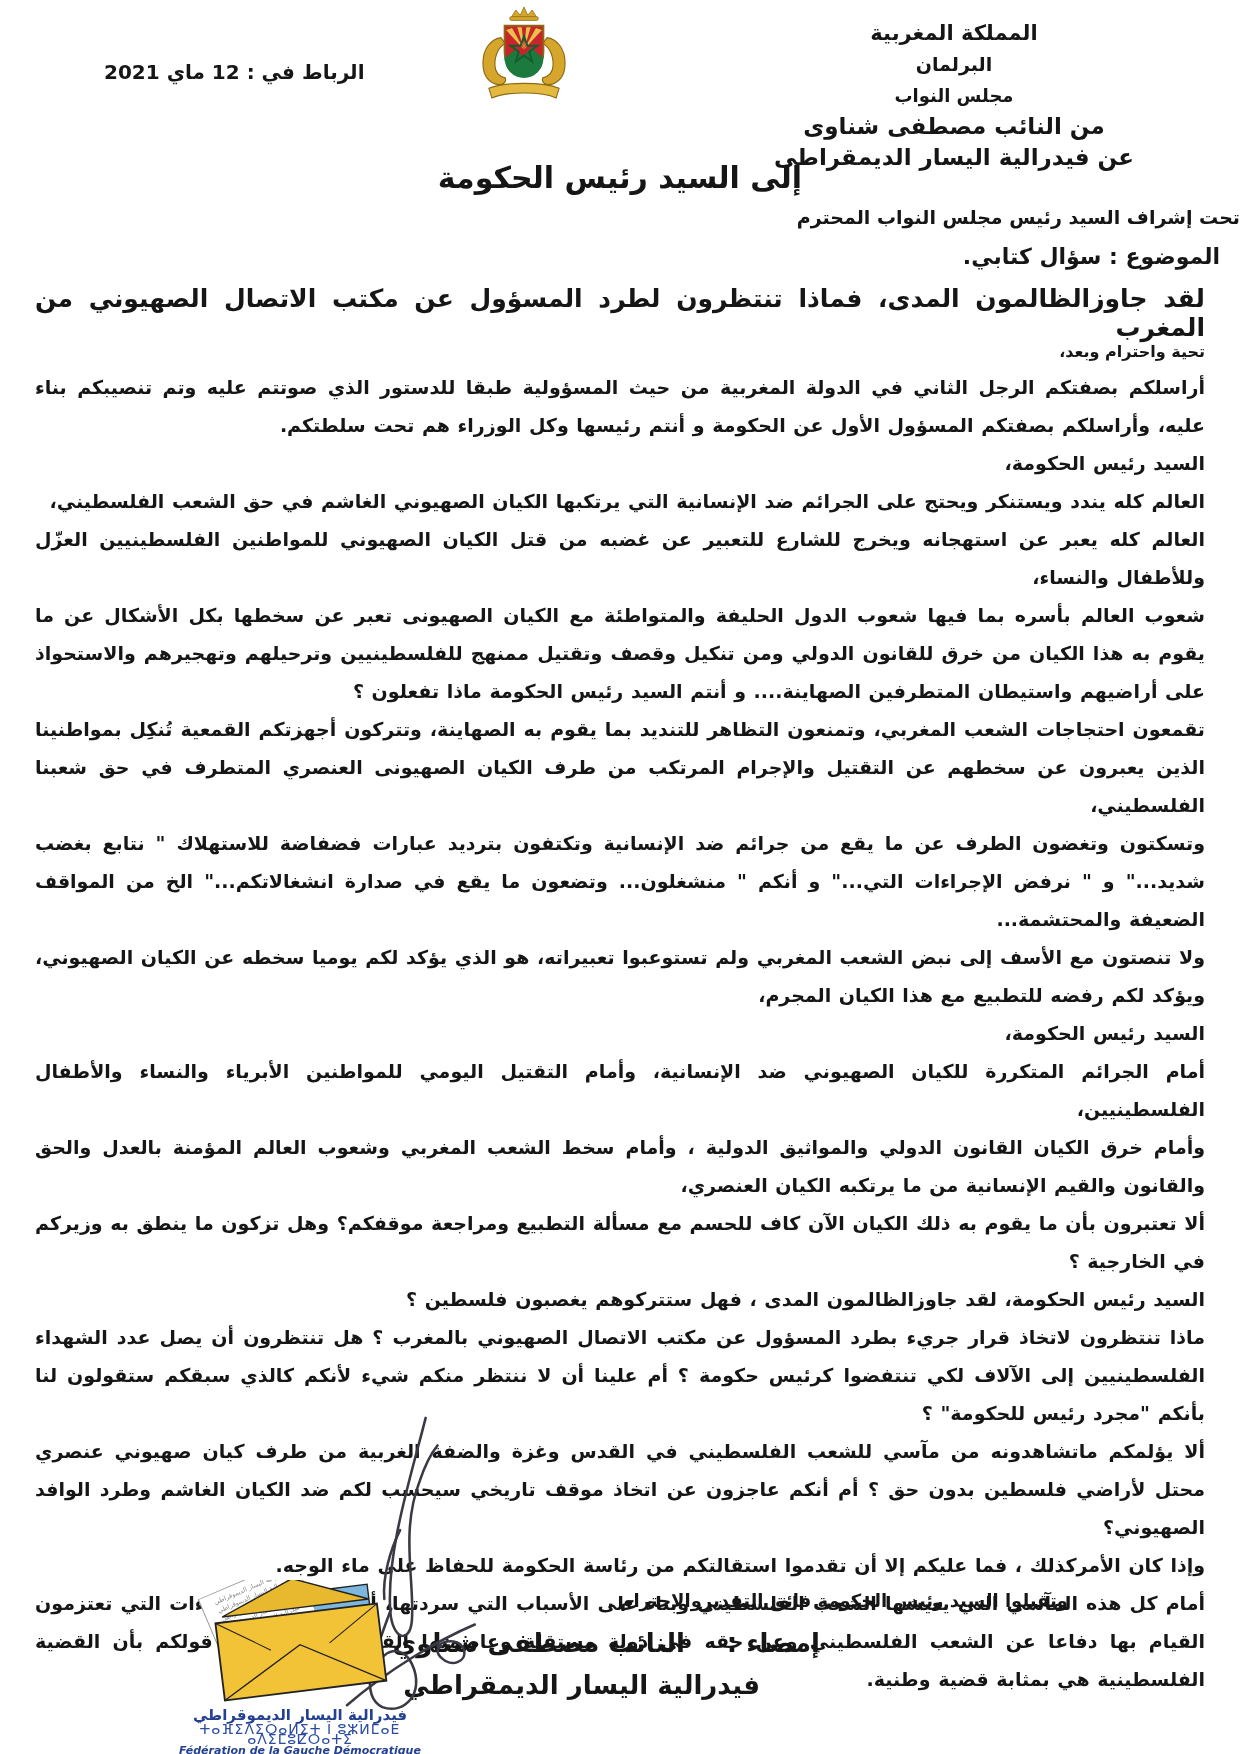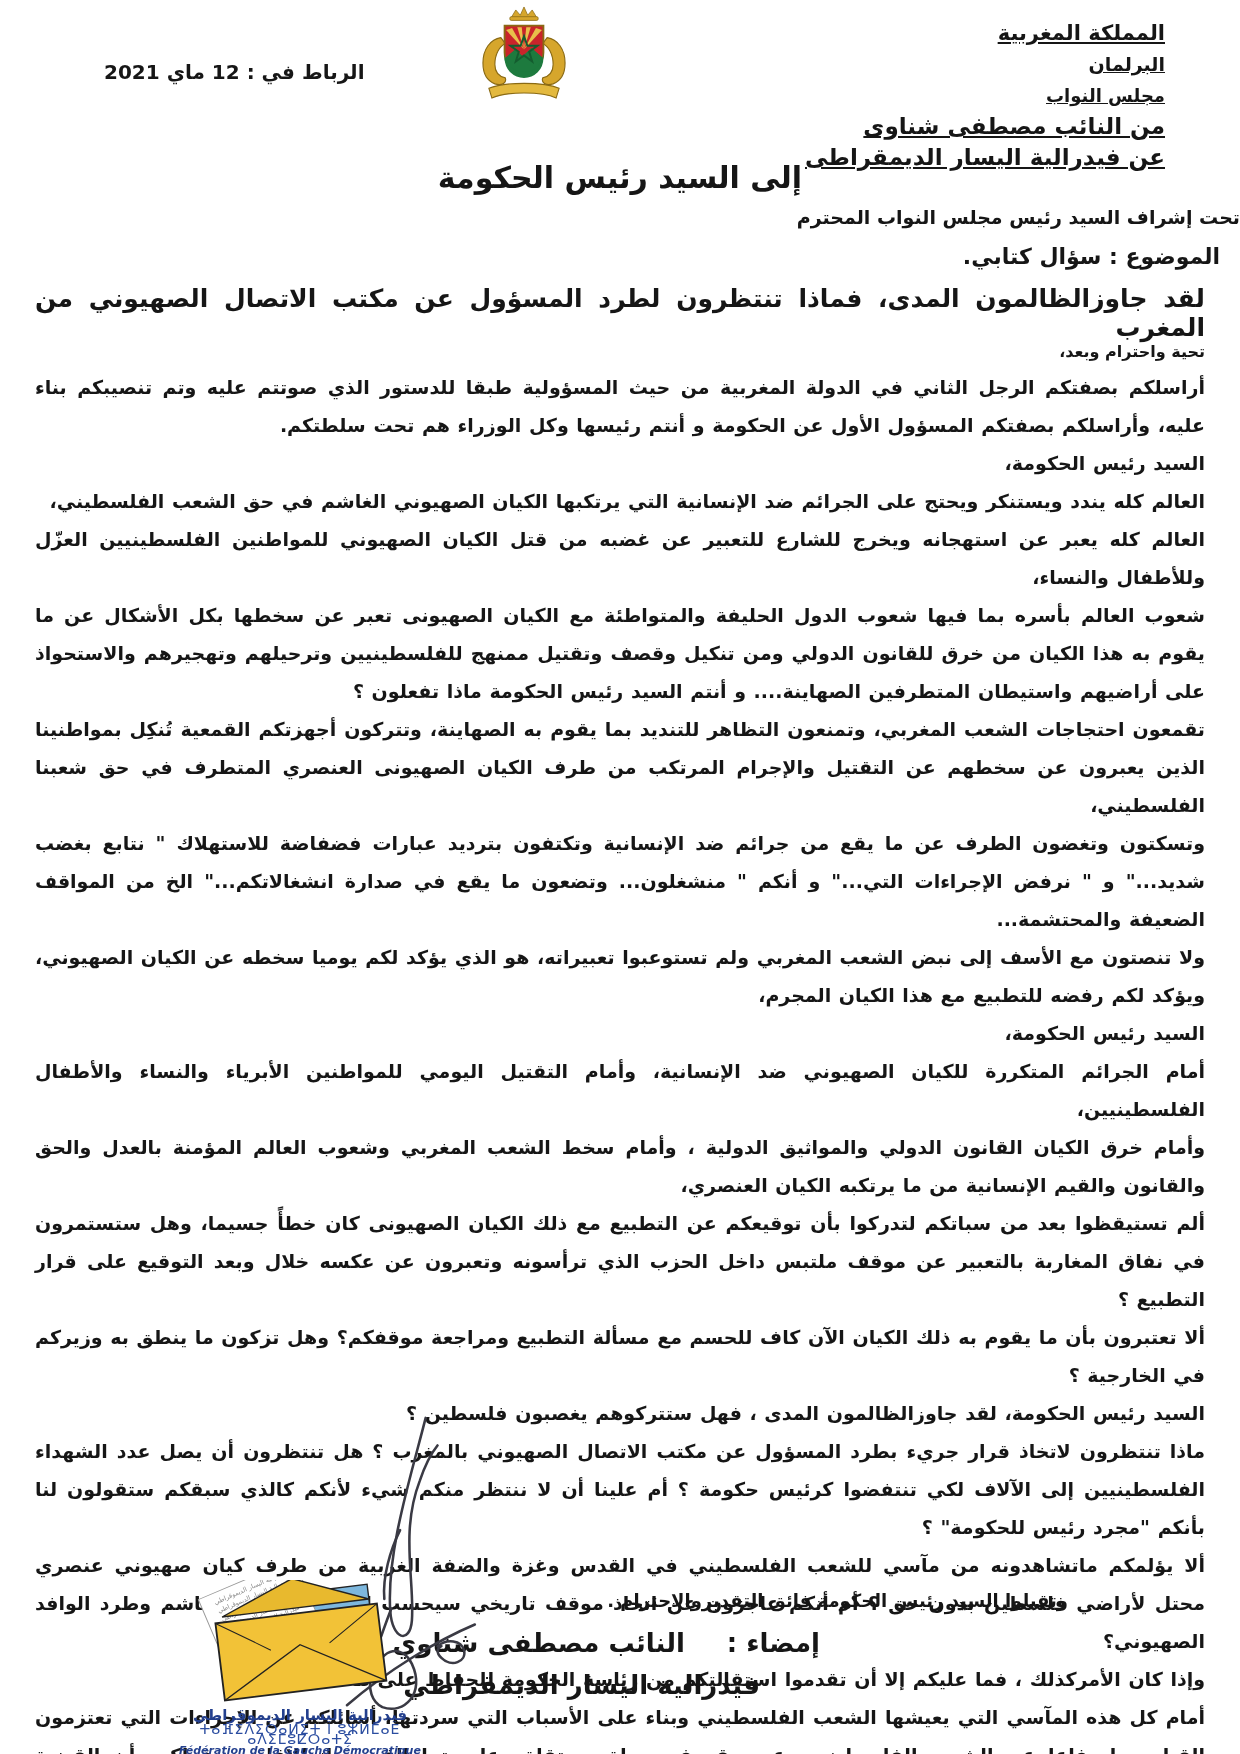--- a/index.html
+++ b/index.html
@@ -4,21 +4,21 @@
 <style>
   html,body{margin:0;padding:0;background:#e8e8e8;}
   .page{
     position:relative;width:1240px;height:1754px;margin:0 auto;
     background:#ffffff;overflow:hidden;
     font-family:"DejaVu Sans",sans-serif;color:#161616;direction:rtl;
   }
   
   .date{position:absolute;top:60px;left:104px;font-size:20px;font-weight:bold;direction:rtl;}
   .coa{position:absolute;top:4px;left:468px;}
-  .letterhead{position:absolute;top:18px;right:75px;width:380px;text-align:right;text-decoration:underline;}
+  .letterhead{position:absolute;top:18px;right:96px;width:380px;text-align:center;}
   .lh-calli{font-size:21px;font-weight:bold;letter-spacing:1px;line-height:31px;}
   .lh-from{font-size:23px;font-weight:bold;line-height:31px;white-space:nowrap;}
   
   .to-line{position:absolute;top:160px;left:0;width:100%;text-align:center;font-size:30px;font-weight:bold;}
   .under-line{position:absolute;top:206px;left:0;width:100%;font-size:19px;font-weight:bold;}
   .subject{position:absolute;top:244px;right:20px;font-size:22px;font-weight:bold;}
   .headline{position:absolute;top:284px;right:35px;left:35px;font-size:25px;font-weight:bold;text-align:justify;text-align-last:justify;}
   .greeting{position:absolute;top:342px;right:35px;font-size:16px;font-weight:bold;margin-left:12px;}
   
   .body{position:absolute;top:368px;right:35px;left:35px;}
@@ -96,21 +96,20 @@
     <p>السيد رئيس الحكومة،</p>
     <p>العالم كله يندد ويستنكر ويحتج على الجرائم ضد الإنسانية التي يرتكبها الكيان الصهيوني الغاشم في حق الشعب الفلسطيني،</p>
     <p>العالم كله يعبر عن استهجانه ويخرج للشارع للتعبير عن غضبه من قتل الكيان الصهيوني للمواطنين الفلسطينيين العزّل وللأطفال والنساء،</p>
     <p>شعوب العالم بأسره بما فيها شعوب الدول الحليفة والمتواطئة مع الكيان الصهيونى تعبر عن سخطها بكل الأشكال عن ما يقوم به هذا الكيان من خرق للقانون الدولي ومن تنكيل وقصف وتقتيل ممنهج للفلسطينيين وترحيلهم وتهجيرهم والاستحواذ على أراضيهم واستيطان المتطرفين الصهاينة....    و أنتم السيد رئيس الحكومة ماذا تفعلون ؟</p>
     <p>تقمعون احتجاجات الشعب المغربي، وتمنعون التظاهر للتنديد بما يقوم به الصهاينة، وتتركون أجهزتكم القمعية تُنكِل بمواطنينا الذين يعبرون عن سخطهم عن التقتيل والإجرام المرتكب من طرف الكيان الصهيونى العنصري المتطرف في حق شعبنا الفلسطيني،</p>
     <p>وتسكتون وتغضون الطرف عن ما يقع من جرائم ضد الإنسانية وتكتفون بترديد عبارات فضفاضة للاستهلاك " نتابع بغضب شديد..." و " نرفض الإجراءات التي..." و أنكم " منشغلون... وتضعون ما يقع في صدارة انشغالاتكم..." الخ من المواقف الضعيفة والمحتشمة...</p>
     <p>ولا تنصتون مع الأسف إلى نبض الشعب المغربي ولم تستوعبوا تعبيراته، هو الذي يؤكد لكم يوميا سخطه عن الكيان الصهيوني، ويؤكد لكم رفضه للتطبيع مع هذا الكيان المجرم،</p>
     <p>السيد رئيس الحكومة،</p>
     <p>أمام الجرائم المتكررة للكيان الصهيوني ضد الإنسانية، وأمام التقتيل اليومي للمواطنين الأبرياء والنساء والأطفال الفلسطينيين،</p>
     <p>وأمام خرق الكيان القانون الدولي والمواثيق الدولية ، وأمام سخط الشعب المغربي وشعوب العالم المؤمنة بالعدل والحق والقانون والقيم الإنسانية من ما يرتكبه الكيان العنصري،</p>
-    <p>ألم تستيقظوا بعد من سباتكم لتدركوا بأن توقيعكم عن التطبيع مع ذلك الكيان الصهيونى كان خطأً جسيما،  وهل ستستمرون في نفاق المغاربة بالتعبير عن موقف ملتبس داخل الحزب الذي ترأسونه وتعبرون عن عكسه خلال وبعد التوقيع على قرار التطبيع ؟</p>
     <p>ألا تعتبرون بأن ما يقوم به ذلك الكيان الآن كاف للحسم مع مسألة التطبيع ومراجعة موقفكم؟  وهل تزكون ما ينطق به وزيركم في الخارجية ؟</p>
     <p>السيد رئيس الحكومة،  لقد جاوزالظالمون المدى ،  فهل ستتركوهم يغصبون فلسطين ؟</p>
     <p>ماذا تنتظرون لاتخاذ قرار جريء بطرد المسؤول عن مكتب الاتصال الصهيوني بالمغرب ؟  هل تنتظرون أن يصل عدد الشهداء الفلسطينيين إلى الآلاف لكي تنتفضوا كرئيس حكومة ؟  أم علينا أن لا ننتظر منكم شيء لأنكم كالذي سبقكم ستقولون لنا بأنكم "مجرد رئيس للحكومة" ؟</p>
     <p>ألا يؤلمكم ماتشاهدونه من مآسي للشعب الفلسطيني في القدس وغزة والضفة الغربية من طرف كيان صهيوني عنصري محتل لأراضي فلسطين بدون حق ؟ أم أنكم عاجزون عن اتخاذ موقف تاريخي سيحسب لكم ضد الكيان الغاشم وطرد الوافد الصهيوني؟</p>
     <p>وإذا كان الأمركذلك ، فما عليكم إلا أن تقدموا استقالتكم من رئاسة الحكومة للحفاظ على ماء الوجه.</p>
     <p>أمام كل هذه المآسي التي يعيشها الشعب الفلسطيني وبناء على الأسباب التي سردتها، أسائلكم عن الإجراءات التي تعتزمون القيام بها دفاعا عن الشعب الفلسطيني وعن حقه في دولة مستقلة وعاصمتها القدس انطلاقا من قولكم بأن القضية الفلسطينية هي بمثابة قضية وطنية.</p>
   </div>
 
   <div class="closing">وتقبلوا السيد رئيس الحكومة فائق التقديروالاحترام .</div>
 

